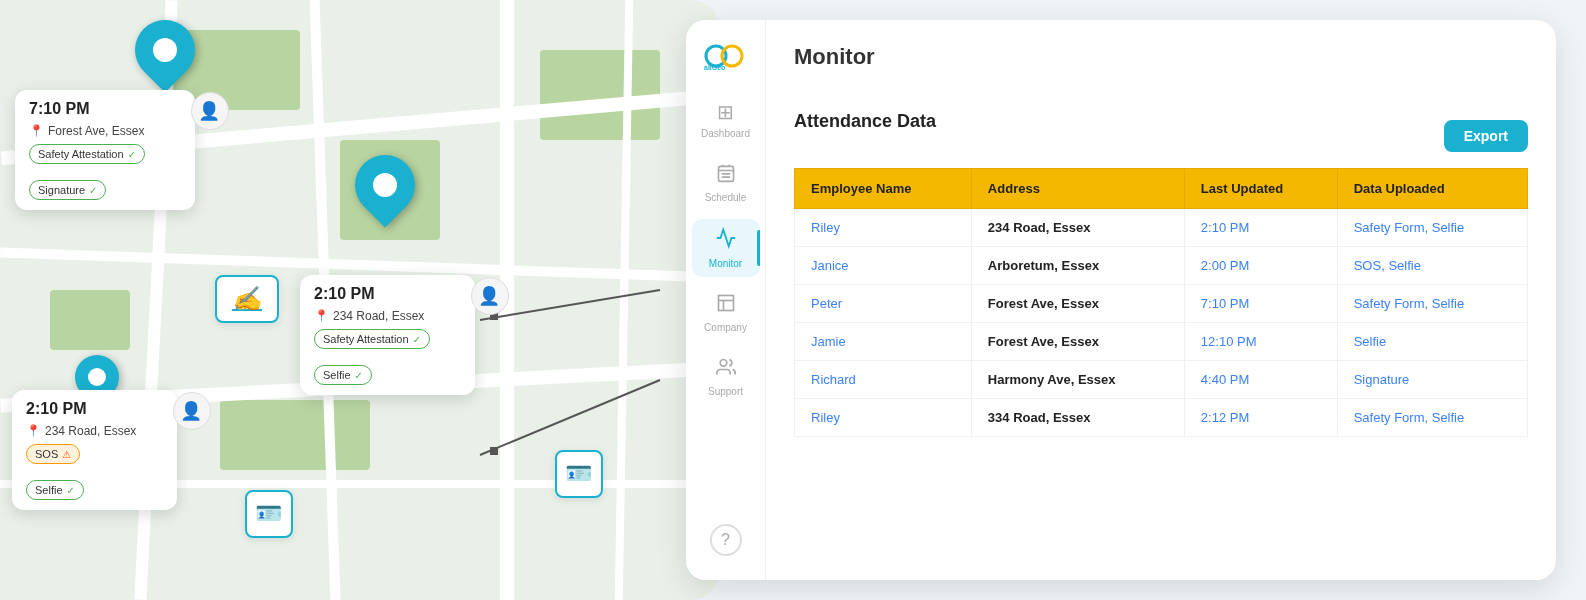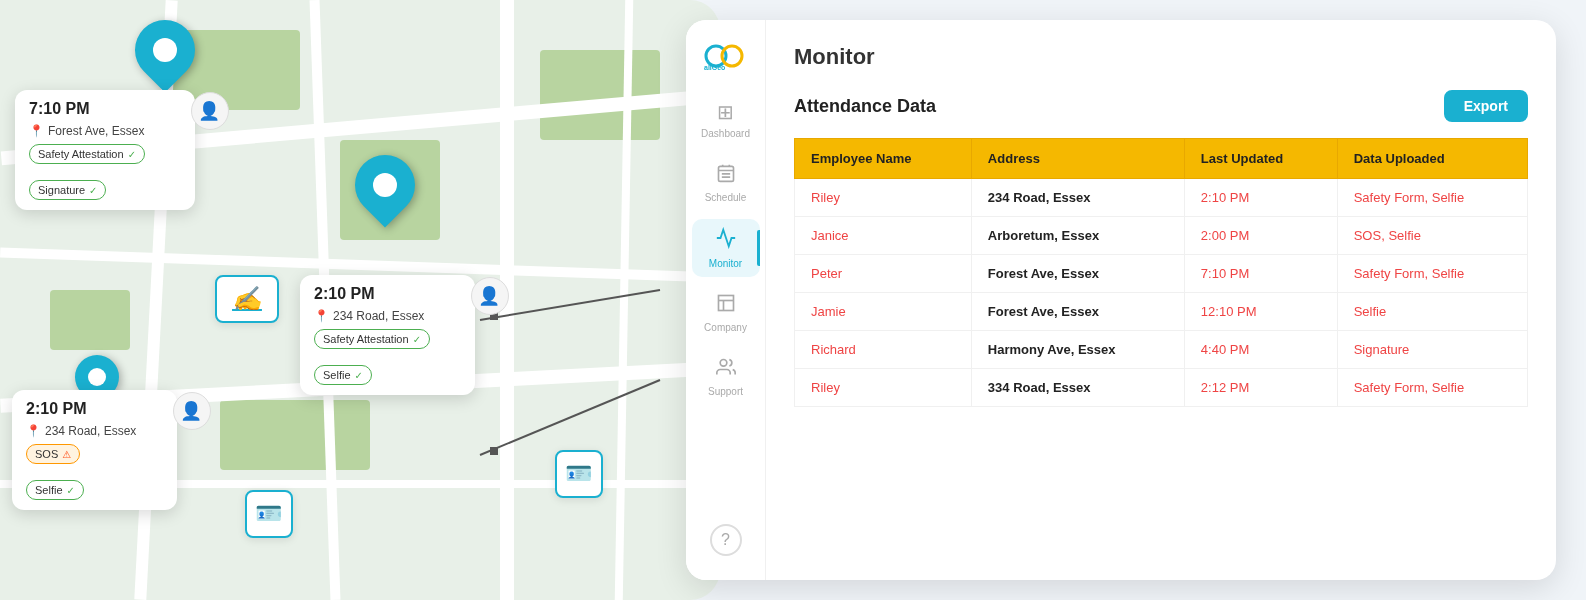--- a/index.html
+++ b/index.html
@@ -327,20 +327,21 @@
 
     .export-btn {
       background: #1ab0d0;
       color: white;
       border: none;
       padding: 8px 20px;
       border-radius: 8px;
       font-size: 14px;
       font-weight: 600;
       cursor: pointer;
+      margin-top: 30px;
     }
 
     
     .data-table {
       width: 100%;
       border-collapse: collapse;
       font-size: 13px;
     }
 
     .data-table thead tr {
@@ -354,21 +355,21 @@
       color: #222;
       border: 1px solid #e8a800;
     }
 
     .data-table tbody tr {
       border-bottom: 1px solid #f0f0f0;
     }
 
     .data-table tbody td {
       padding: 11px 16px;
-      color: #ef4444;
+      color: #3b82f6;
       border: 1px solid #f0f0f0;
     }
 
     .data-table tbody td.bold-addr {
       font-weight: 700;
       color: #222;
     }
 
     .active-bar {
       width: 3px;

